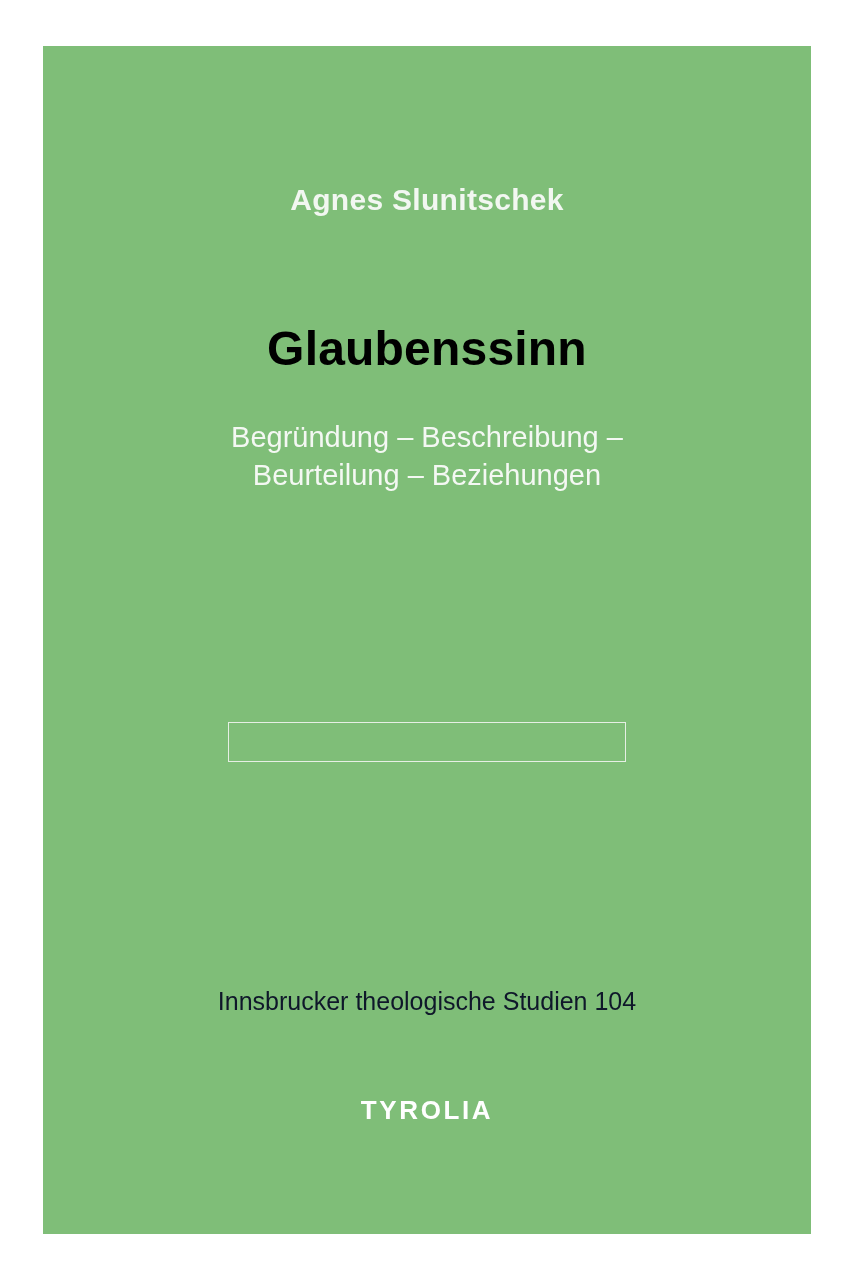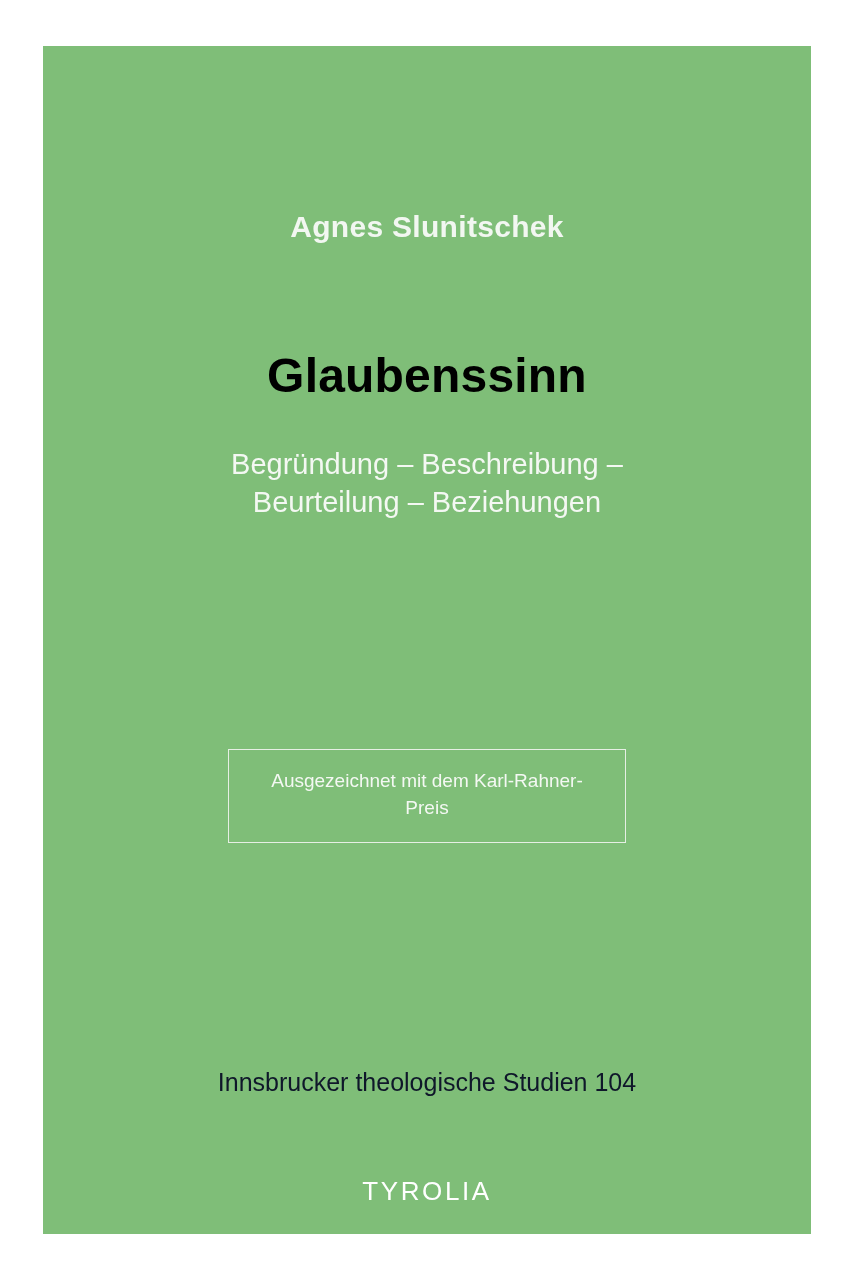--- a/index.html
+++ b/index.html
@@ -24,21 +24,20 @@
     position: absolute;
     left: 43px;
     top: 46px;
     width: 768px;
     height: 1188px;
     background: #7fbe78;
     box-sizing: border-box;
     display: flex;
     flex-direction: column;
     align-items: center;
-    justify-content: center;
   }
   .author {
     margin-top: 136px;
     font-size: 30px;
     font-weight: bold;
     color: #f2f7f1;
     letter-spacing: 0.3px;
     text-align: center;
     line-height: 1.2;
   }
@@ -75,21 +74,21 @@
   }
   .series {
     margin-top: 225px;
     font-size: 25px;
     color: #0f172a;
     text-align: center;
   }
   .publisher {
     margin-top: 79px;
     font-size: 26px;
-    font-weight: normal;
+    font-weight: bold;
     color: #ffffff;
     letter-spacing: 2.6px;
     text-align: center;
   }
 </style>
 </head>
 <body>
 
 <div class="page">
   <div class="cover">
@@ -97,21 +96,20 @@
     <div class="author">Agnes Slunitschek</div>
 
     <div class="title">Glaubenssinn</div>
 
     <div class="subtitle">
       <div>Begründung – Beschreibung –</div>
       <div>Beurteilung – Beziehungen</div>
     </div>
 
     <div class="award-box">
-      <div class="award-line">Ausgezeichnet mit dem Karl-Rahner-Preis</div>
     </div>
 
     <div class="series">Innsbrucker theologische Studien 104</div>
 
     <div class="publisher">TYROLIA</div>
 
   </div>
 </div>
 
 </body></html>

